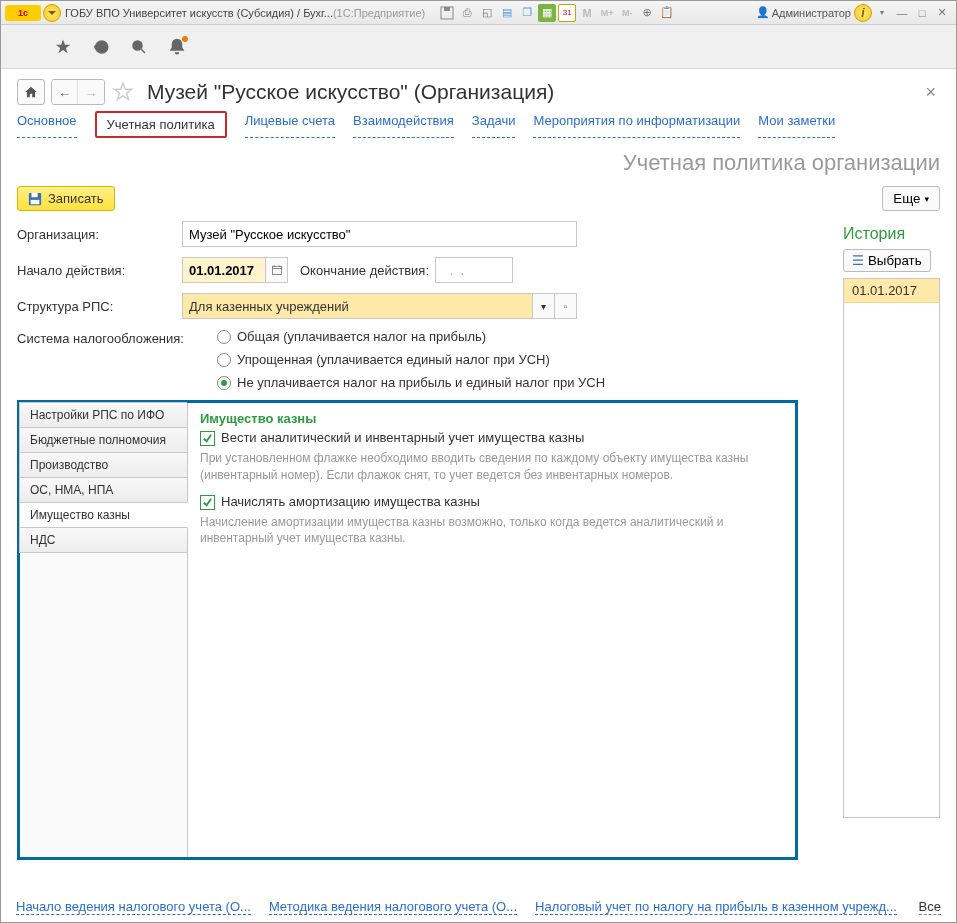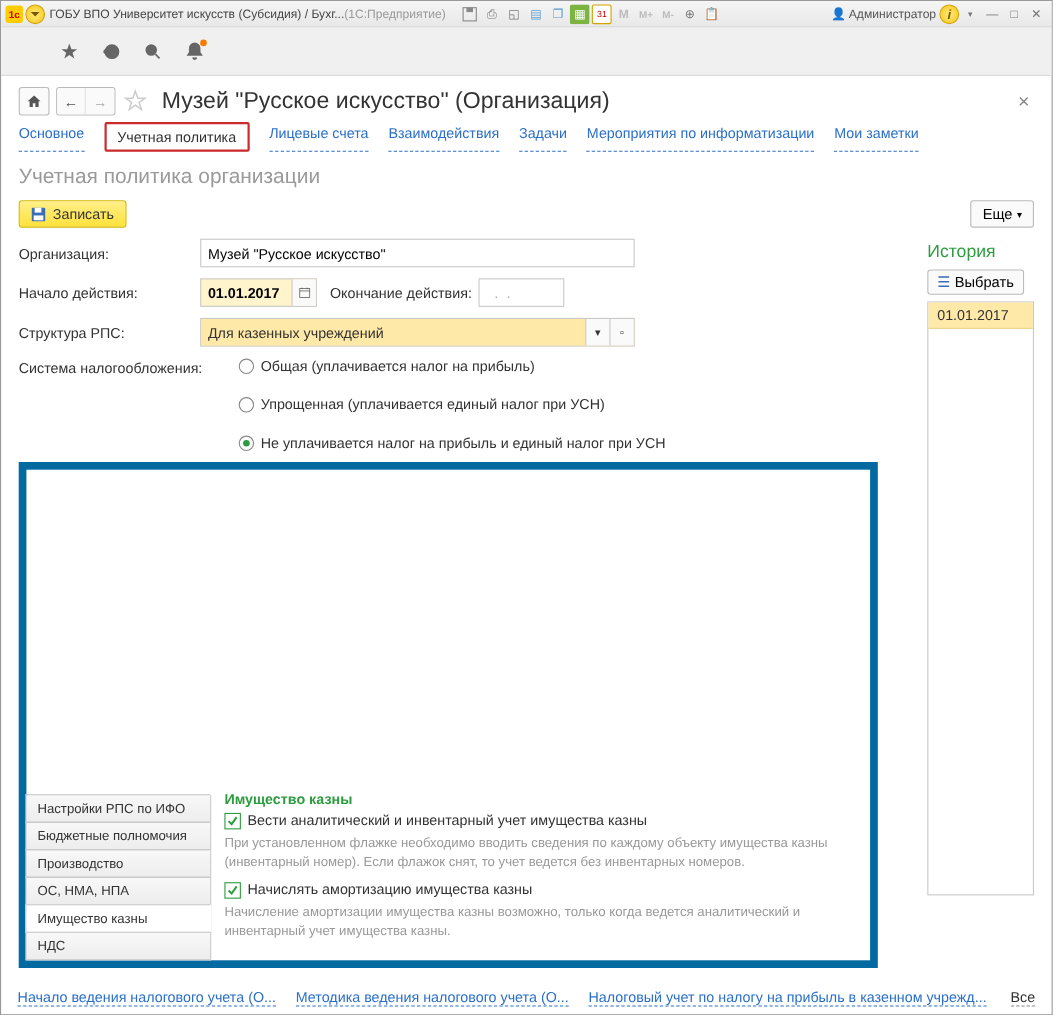--- a/index.html
+++ b/index.html
@@ -1,20 +1,20 @@
 <!DOCTYPE html>
 <html><head>
 <meta charset="utf-8">
 <style>
 * { box-sizing: border-box; margin: 0; padding: 0; font-family: Arial, sans-serif; }
 body { width: 957px; height: 923px; background: #fff; border: 1px solid #999; overflow: hidden; font-size: 13px; color: #333; }
 
 
 .titlebar { height: 24px; background: linear-gradient(#f5f5f5,#e8e8e8); display: flex; align-items: center; padding: 0 4px; border-bottom: 1px solid #ccc; font-size: 11px; }
-.titlebar .logo1c { width:16px; height:16px; background:#ffcc00; border-radius:3px; margin-right:2px; display:flex; align-items:center; justify-content:center; font-size:9px; font-weight:bold; color:#c00;}
+.titlebar .logo1c { width:36px; height:16px; background:#ffcc00; border-radius:3px; margin-right:2px; display:flex; align-items:center; justify-content:center; font-size:9px; font-weight:bold; color:#c00;}
 .titlebar .dropyellow { width:18px; height:18px; background:radial-gradient(#ffeb7a,#f5c518); border-radius:50%; border:1px solid #d4a200; margin-right:4px; display:flex;align-items:center;justify-content:center;}
 .titlebar .title-text { flex:0 0 auto; color:#444; }
 .titlebar .grey-text { color:#999; }
 .titlebar .spacer { flex:1; }
 .titlebar .tbtn { width:18px; height:18px; margin:0 1px; display:flex; align-items:center; justify-content:center; color:#777; border:1px solid transparent; border-radius:2px; font-size:11px;}
 .titlebar .user { display:flex; align-items:center; gap:2px; color:#555; padding:0 3px;}
 .titlebar .info-i { width:18px;height:18px;border-radius:50%;background:radial-gradient(#ffeb7a,#f5c518);border:1px solid #d4a200;display:flex;align-items:center;justify-content:center;font-weight:bold;color:#7a5a00;font-style:italic;font-size:12px;}
 
 
 .toolbar { height: 44px; background:#f0f0f0; border-bottom:1px solid #d9d9d9; display:flex; align-items:center; padding:0 14px; gap:18px;}
@@ -33,57 +33,57 @@
 .star-outline{width:24px;height:24px;color:#ccc;display:flex;align-items:center;justify-content:center;}
 .page-title{font-size:21px; color:#333; margin-left:6px;}
 .close-x{margin-left:auto;color:#888;font-size:18px;padding:0 4px;}
 
 
 .navtabs { padding:0 16px 4px 16px; display:flex; gap:18px; font-size:13px;}
 .navtabs a { color:#2a6fc9; text-decoration:none; border-bottom:1px dashed #2a6fc9; padding:2px 0; cursor:pointer;}
 .navtabs a.highlight { border:2px solid #c92a2a; border-radius:2px; padding:4px 10px; color:#333; text-decoration:none; border-bottom:2px solid #c92a2a;}
 
 
-.section-title{font-size:19px;color:#9a9a9a;padding:8px 16px 10px 16px;}
+.section-title{font-size:22px;color:#9a9a9a;padding:8px 16px 10px 16px;text-align:right;}
 
 
 .btnrow{display:flex;align-items:center;padding:0 16px 10px 16px;}
 .btn-yellow{background:linear-gradient(#ffef8a,#ffe23a);border:1px solid #d4b800;border-radius:3px;padding:4px 10px;display:flex;align-items:center;gap:6px;font-size:13px;color:#333;cursor:pointer;}
 .btn-yellow svg{width:14px;height:14px;}
 .btn-more{margin-left:auto;border:1px solid #bbb;background:#fafafa;border-radius:3px;padding:4px 10px;display:flex;align-items:center;gap:4px;cursor:pointer;}
 .form-row{display:flex;align-items:center;margin-bottom:10px;}
 .form-label{width:165px;color:#333;font-size:13px;}
 .form-label2{width:200px;color:#333;font-size:13px;}
 .text-input{border:1px solid #c8c8c8;height:26px;padding:0 6px;font-size:13px;background:#fff;}
 .text-input.wide{width:395px;}
 .date-wrap{display:flex;align-items:center;border:1px solid #c8c8c8;background:#fff4cc;height:26px;}
 .date-wrap input{border:none;background:transparent;padding:0 6px;width:82px;height:24px;font-size:13px;font-weight:bold;}
 .date-wrap .cal{width:22px;height:24px;border-left:1px solid #c8c8c8;display:flex;align-items:center;justify-content:center;background:#fafafa;}
 .end-label{margin-left:12px;margin-right:6px;}
 .end-input{border:1px solid #c8c8c8;height:26px;width:78px;padding:0 6px;color:#aaa;background:#fff;}
 .combo{display:flex;align-items:center;border:1px solid #c8c8c8;height:26px;background:#fff4cc;width:395px;}
 .combo-text{flex:1;padding:0 6px;background:#ffe9a8;height:24px;display:flex;align-items:center;}
 .combo-btn{width:22px;height:24px;border-left:1px solid #c8c8c8;display:flex;align-items:center;justify-content:center;background:#fafafa;font-size:10px;}
 
-.radio-col{display:flex;flex-direction:column;gap:20px;}
+.radio-col{display:flex;flex-direction:column;gap:8px;}
 .radio-row{display:flex;align-items:center;gap:6px;}
 .radio{width:14px;height:14px;border:1px solid #888;border-radius:50%;display:flex;align-items:center;justify-content:center;}
 .radio.checked::after{content:"";width:6px;height:6px;background:#2c9c3e;border-radius:50%;}
 
 
 .main-split{display:flex;gap:16px;padding:0 16px;}
 .left-col{flex:1;min-width:0;}
 .right-col{width:126px;padding-left:29px;}
 .hist-title{color:#2c9c3e;font-size:16px;margin-bottom:6px;margin-top:4px;}
 .hist-select{border:1px solid #bbb;background:#fafafa;border-radius:3px;padding:3px 8px;display:flex;align-items:center;gap:4px;width:88px;cursor:pointer;margin-bottom:6px;}
 .hist-list{border:1px solid #c8c8c8;height:540px;}
 .hist-item{background:#ffe9a8;padding:4px 8px;border-bottom:1px solid #e8d88a;}
 
 
-.content-box{display:flex;border:7px solid #0369a1;min-height:460px;margin-top:6px;align-items:flex-end;}
+.content-box{display:flex;border:3px solid #0369a1;min-height:460px;margin-top:6px;}
 .side-tabs{width:168px;border-right:1px solid #c8c8c8;background:#fafafa;}
 .side-tab{padding:5px 10px;border:1px solid #c8c8c8;border-right:none;margin:-1px 0 0 -1px;background:linear-gradient(#f8f8f8,#ededed);cursor:pointer;font-size:12px;}
 .side-tab.active{background:#fff;border-right:1px solid #fff;margin-right:-1px;position:relative;z-index:1;}
 .pane{flex:1;padding:8px 12px;font-size:13px;color:#333;overflow:auto;}
 .pane-title{color:#2c9c3e;font-weight:bold;margin-bottom:4px;}
 .check-row{display:flex;align-items:flex-start;gap:6px;margin-bottom:4px;}
 .checkbox{width:15px;height:15px;border:1px solid #2c9c3e;display:flex;align-items:center;justify-content:center;flex-shrink:0;margin-top:1px;}
 .checkbox.checked svg{width:11px;height:11px;}
 .help-text{color:#999;font-size:12px;margin:4px 0 10px 0;line-height:1.4;}
 

